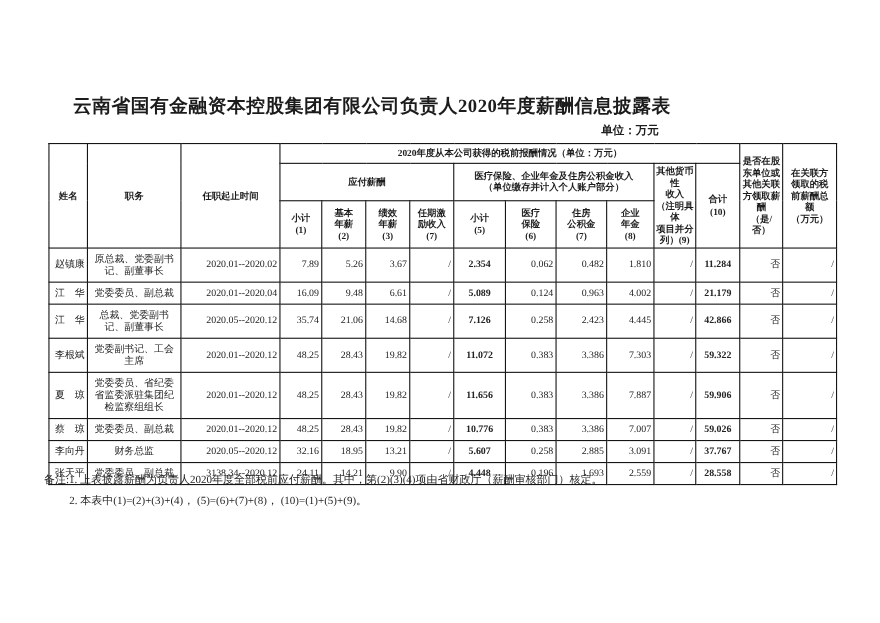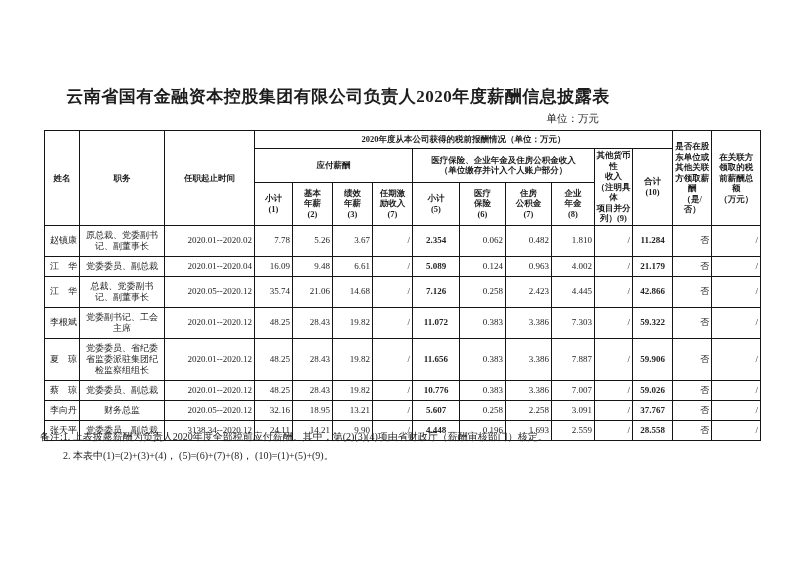--- a/index.html
+++ b/index.html
@@ -21,21 +21,21 @@
     text-align: center;
     font-size: 17px;
     font-weight: bold;
     letter-spacing: 0.5px;
     color: #1c1c1c;
   }
   .unit-label {
     position: absolute;
     top: 112px; right: 77px;
     font-size: 10.5px;
-    font-weight: normal;
+    font-weight: bold;
     color: #1c1c1c;
   }
   table.salary {
     position: absolute;
     top: 130px; left: 44px;
     width: 716px;
     border-collapse: collapse;
     table-layout: fixed;
   }
   table.salary th, table.salary td {
@@ -157,21 +157,21 @@
         <th class="pre">企业
 年金
 (8)</th>
       </tr>
     </thead>
     <tbody>
         <tr>
           <td class="a-center">赵镇康</td>
           <td class="a-left">原总裁、党委副书记、副董事长</td>
           <td class="a-center">2020.01--2020.02</td>
-          <td class="a-right">7.78</td>
+          <td class="a-right">7.89</td>
           <td class="a-right">5.26</td>
           <td class="a-right">3.67</td>
           <td class="a-center">/</td>
           <td class="a-right bold">2.354</td>
           <td class="a-right">0.062</td>
           <td class="a-right">0.482</td>
           <td class="a-right">1.810</td>
           <td class="a-center">/</td>
           <td class="a-right bold">11.284</td>
           <td class="a-center">否</td>
@@ -265,21 +265,21 @@
         <tr>
           <td class="a-center">李向丹</td>
           <td class="a-left">财务总监</td>
           <td class="a-center">2020.05--2020.12</td>
           <td class="a-right">32.16</td>
           <td class="a-right">18.95</td>
           <td class="a-right">13.21</td>
           <td class="a-center">/</td>
           <td class="a-right bold">5.607</td>
           <td class="a-right">0.258</td>
-          <td class="a-right">2.258</td>
+          <td class="a-right">2.885</td>
           <td class="a-right">3.091</td>
           <td class="a-center">/</td>
           <td class="a-right bold">37.767</td>
           <td class="a-center">否</td>
           <td class="a-center">/</td>
         </tr>
         <tr>
           <td class="a-center">张天平</td>
           <td class="a-left">党委委员、副总裁</td>
           <td class="a-center">3138.34--2020.12</td>

